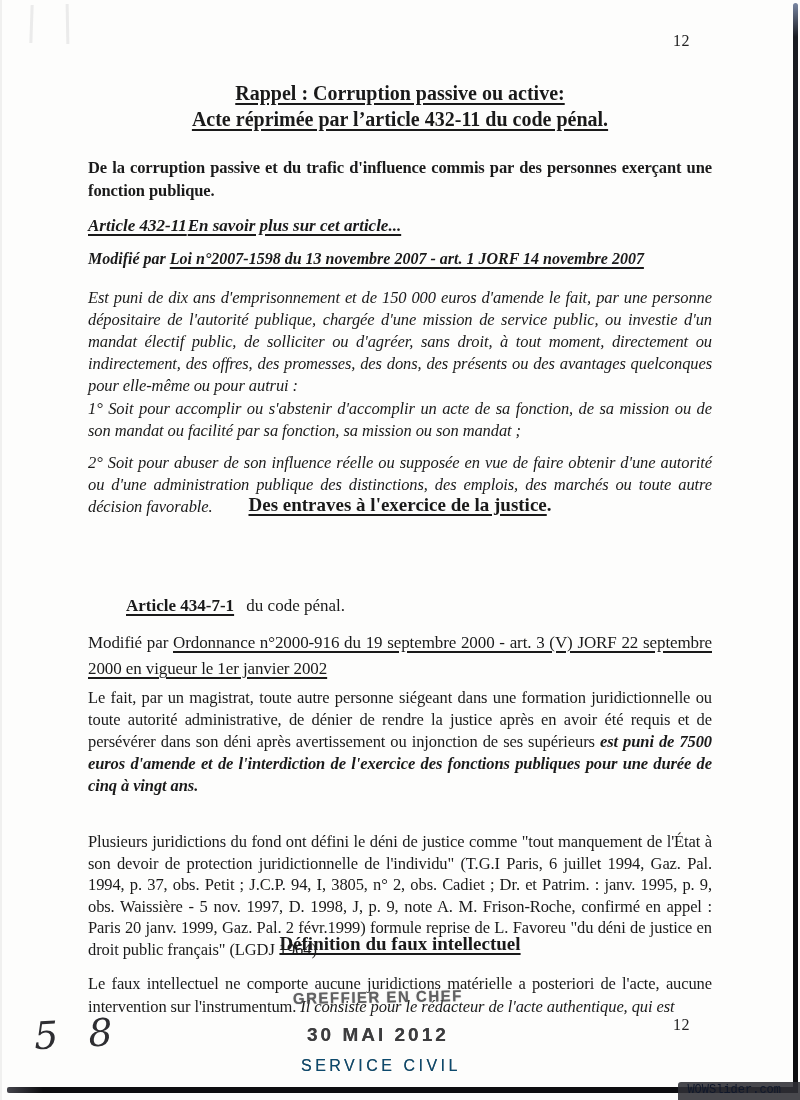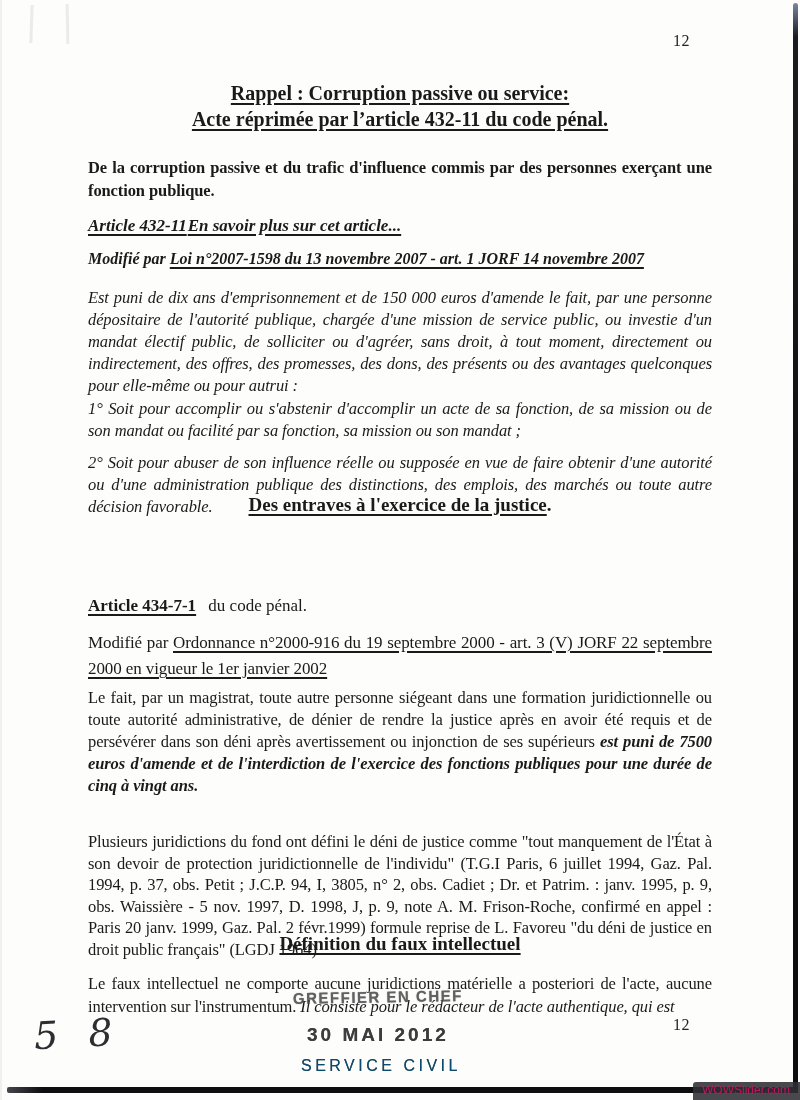--- a/index.html
+++ b/index.html
@@ -49,21 +49,21 @@
 
   .p-intro{top:156px;font-weight:bold;line-height:23px;}
   .art-line{letter-spacing:0;}
   .art432{top:215px;font-weight:bold;font-style:italic;font-size:17px;}
   .art432 .label{margin-right:1px;}
   .mod2007{top:248px;font-weight:bold;font-style:italic;font-size:16px;}
   .p-estpuni{top:287px;font-style:italic;}
   .p-un{top:398px;font-style:italic;}
   .p-deux{top:452px;font-style:italic;}
   .art434{top:595px;font-size:17px;letter-spacing:0;}
-  .art434 .label{font-weight:bold;margin-right:8px;}
+  .art434 .label{font-weight:bold;margin-right:8px;margin-left:38px;}
   .mod2000{top:630px;line-height:26px;font-size:17px;}
   .p-magistrat{top:687px;}
   .p-jurid{top:799px;line-height:21.5px;margin-top:32px;}
   .p-faux{top:972px;line-height:23px;}
 
   
   .stamp{position:absolute;font-family:"Liberation Sans", sans-serif;}
   .stamp-greffier{
     top:988px;left:293px;width:200px;
     font-size:15px;font-weight:700;letter-spacing:1.5px;color:#3f3f41;
@@ -81,40 +81,40 @@
     text-shadow:0 0 .6px #666;white-space:nowrap;
   }
   .handwritten{
     position:absolute;top:1012px;left:34px;
     font-family:"DejaVu Serif", serif;font-style:italic;
     font-size:38px;color:#2e2e32;letter-spacing:9px;
     transform:rotate(-3deg);
   }
   .watermark{
     position:absolute;right:0;bottom:0;z-index:5;
-    background:rgba(47,47,52,.88);color:#be185d;
-    font-family:Liberation Sans, sans-serif;font-size:12px;
-    padding:1px 10px 3px 9px;border-radius:3px 0 0 0;
+    background:rgba(47,47,52,.88);color:#0f172a;
+    font-family:Liberation Mono, monospace;font-size:12px;
+    padding:1px 19px 3px 9px;border-radius:3px 0 0 0;
     text-decoration:none;
   }
 </style>
 </head>
 <body>
 
 <div class="page">
 
   <div class="artifact a1"></div>
   <div class="artifact a2"></div>
   <div class="edge-left"></div>
 
   <div class="pagenum pagenum-top">12</div>
   <div class="pagenum pagenum-bottom">12</div>
 
   <div class="block doc-title">
-    <div><span class="u">Rappel : Corruption passive ou service:</span></div>
+    <div><span class="u">Rappel : Corruption passive ou active:</span></div>
     <div><span class="u">Acte réprimée par l’article 432-11 du code pénal.</span></div>
   </div>
 
   <div class="block p-intro">De la corruption passive et du trafic d'influence commis par des personnes exerçant une fonction publique.</div>
 
   <div class="block art432 art-line">
     <span class="u label">Article 432-11</span><span class="u">En savoir plus sur cet article...</span>
   </div>
 
   <div class="block mod2007 art-line">

